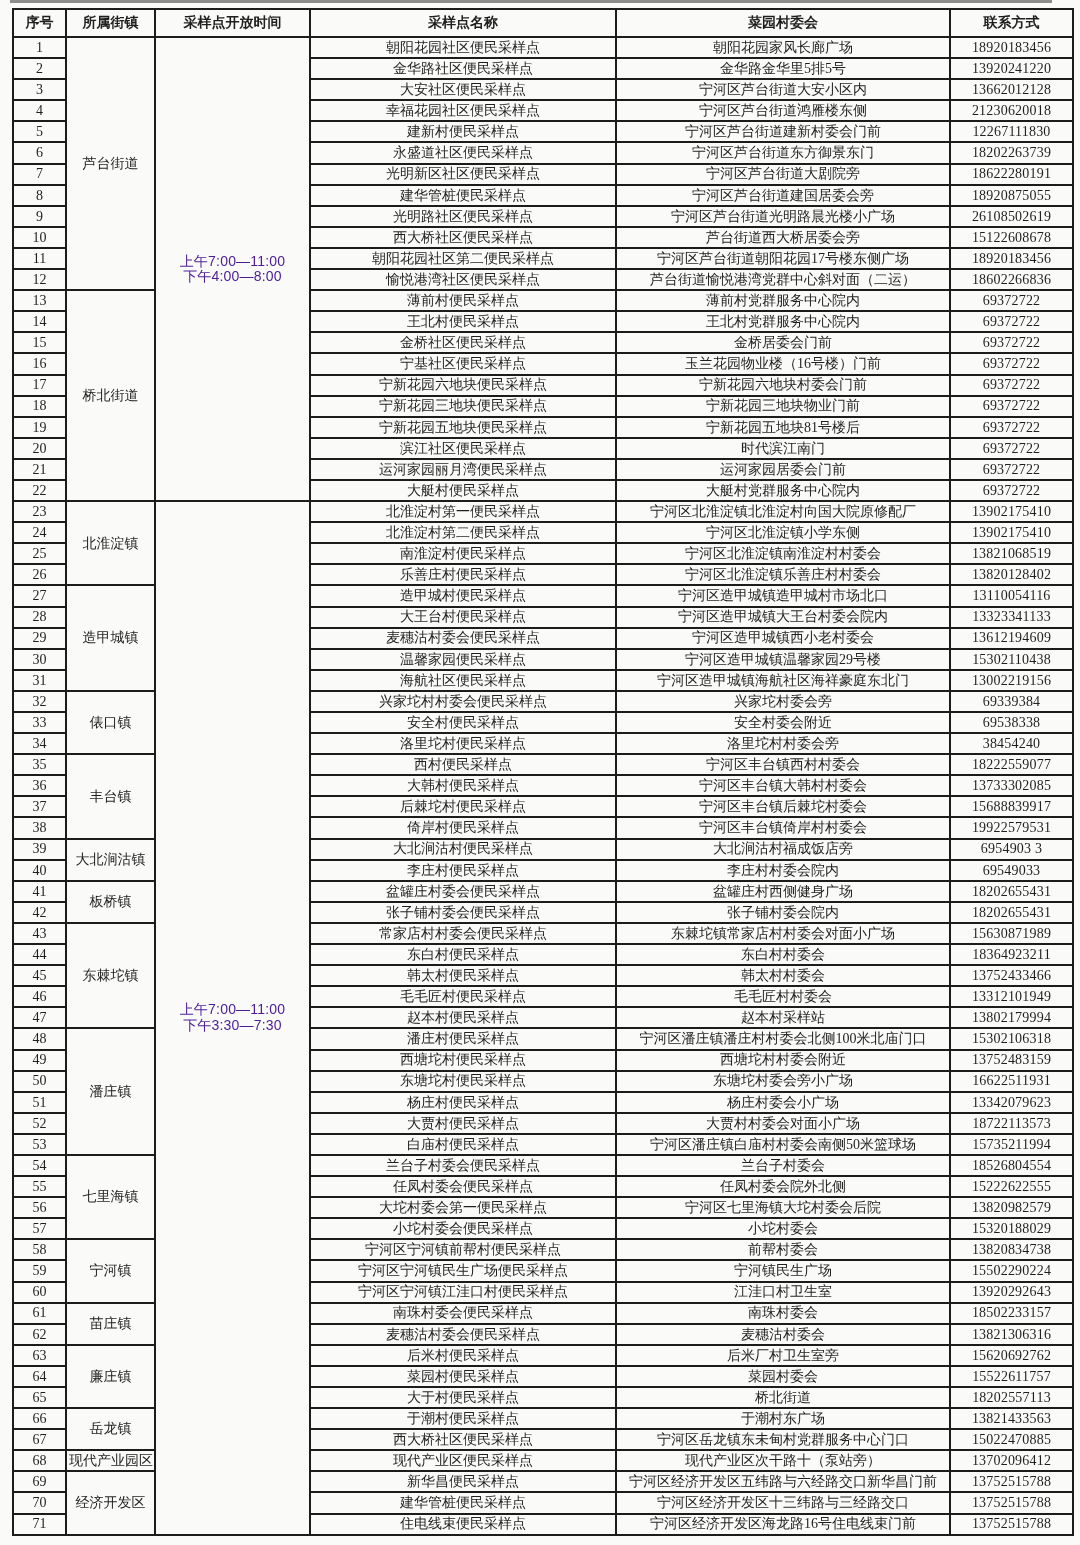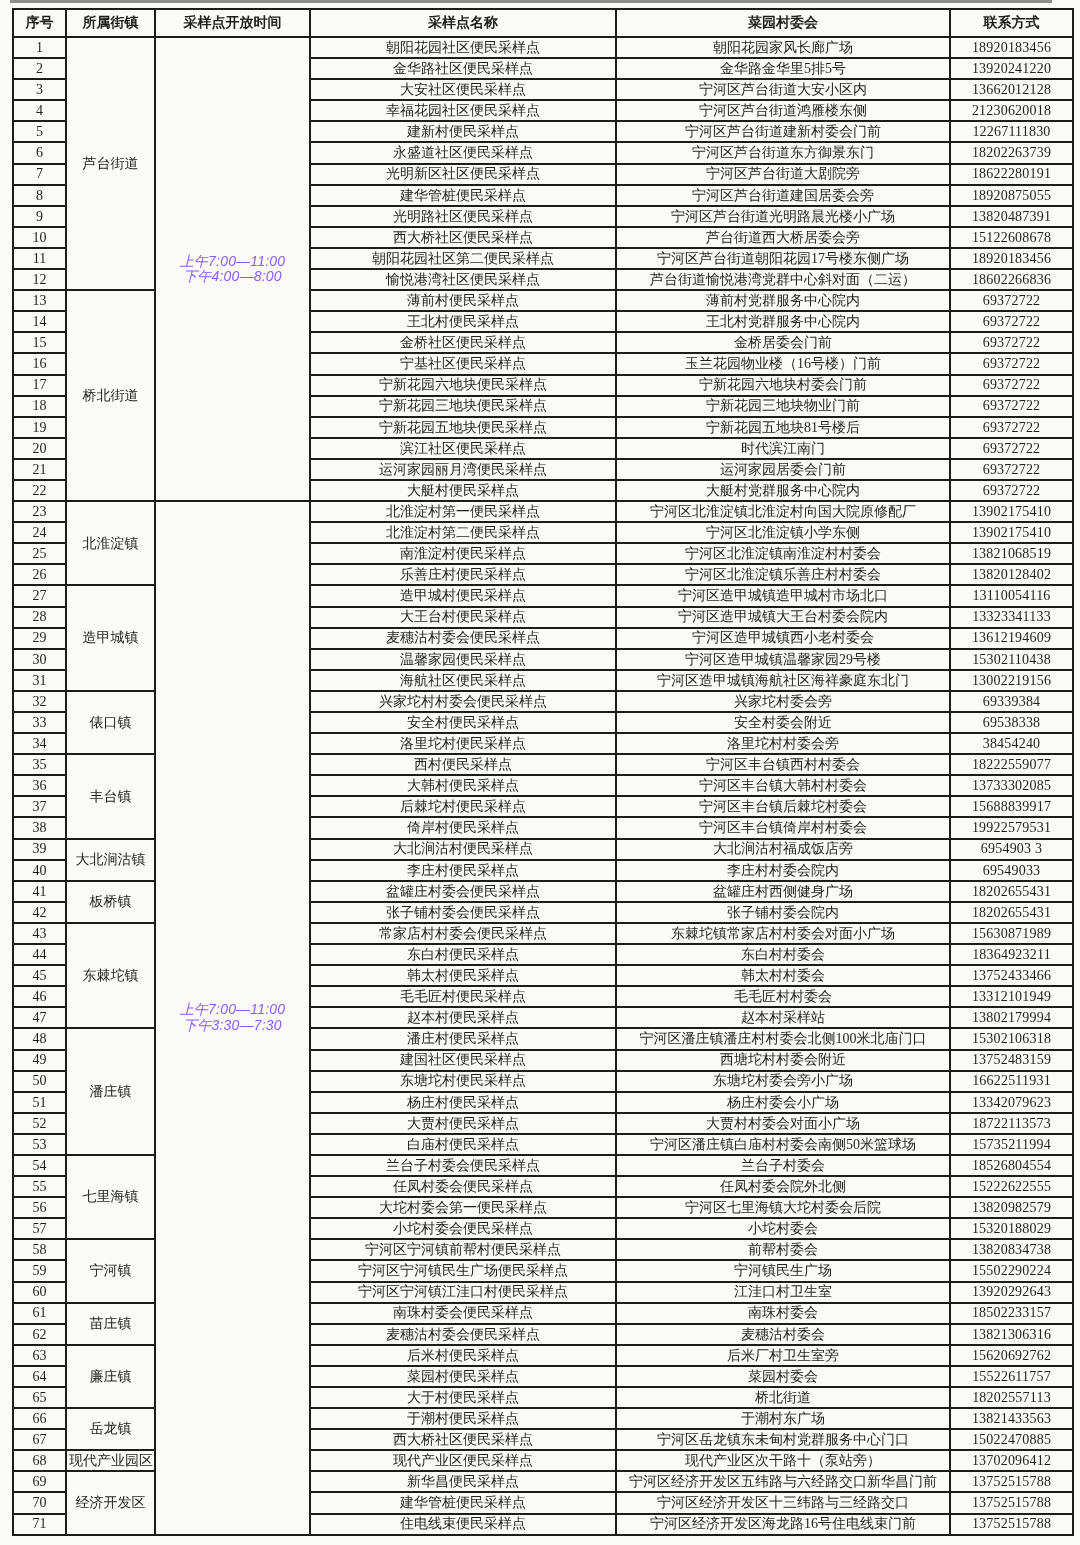--- a/index.html
+++ b/index.html
@@ -27,23 +27,22 @@
     padding:0 2px;overflow:hidden;white-space:nowrap;
     font-size:14px;line-height:1.1;
   }
   table.sampling thead tr{height:28px;}
   table.sampling tbody tr{height:21.1px;}
   td.cell-index{font-size:13.5px;}
   td.cell-phone{font-size:13.5px;letter-spacing:0.2px;}
   td.cell-town{font-size:14px;}
   td.cell-time{
     font-family:"Liberation Sans","DejaVu Sans",sans-serif;
-    font-size:17.5px;color:#8b5cf6;line-height:1.35;
+    font-size:17.5px;color:#4c1d95;line-height:1.35;
     letter-spacing:0.2px;
-    font-style:italic;
   }
   td.cell-site-name,td.cell-location{font-size:13.8px;}
 </style>
 </head>
 <body>
 
 <div class="top-divider"></div>
 
 <div class="table-wrap">
   <table class="sampling">
@@ -116,21 +115,21 @@
         <tr>
           <td class="cell-index">8</td>
           <td class="cell-site-name">建华管桩便民采样点</td>
           <td class="cell-location">宁河区芦台街道建国居委会旁</td>
           <td class="cell-phone">18920875055</td>
         </tr>
         <tr>
           <td class="cell-index">9</td>
           <td class="cell-site-name">光明路社区便民采样点</td>
           <td class="cell-location">宁河区芦台街道光明路晨光楼小广场</td>
-          <td class="cell-phone">13820487391</td>
+          <td class="cell-phone">26108502619</td>
         </tr>
         <tr>
           <td class="cell-index">10</td>
           <td class="cell-site-name">西大桥社区便民采样点</td>
           <td class="cell-location">芦台街道西大桥居委会旁</td>
           <td class="cell-phone">15122608678</td>
         </tr>
         <tr>
           <td class="cell-index">11</td>
           <td class="cell-site-name">朝阳花园社区第二便民采样点</td>
@@ -367,21 +366,21 @@
         </tr>
         <tr>
           <td class="cell-index">48</td>
           <td class="cell-town" rowspan="6">潘庄镇</td>
           <td class="cell-site-name">潘庄村便民采样点</td>
           <td class="cell-location">宁河区潘庄镇潘庄村村委会北侧100米北庙门口</td>
           <td class="cell-phone">15302106318</td>
         </tr>
         <tr>
           <td class="cell-index">49</td>
-          <td class="cell-site-name">建国社区便民采样点</td>
+          <td class="cell-site-name">西塘坨村便民采样点</td>
           <td class="cell-location">西塘坨村村委会附近</td>
           <td class="cell-phone">13752483159</td>
         </tr>
         <tr>
           <td class="cell-index">50</td>
           <td class="cell-site-name">东塘坨村便民采样点</td>
           <td class="cell-location">东塘坨村委会旁小广场</td>
           <td class="cell-phone">16622511931</td>
         </tr>
         <tr>

